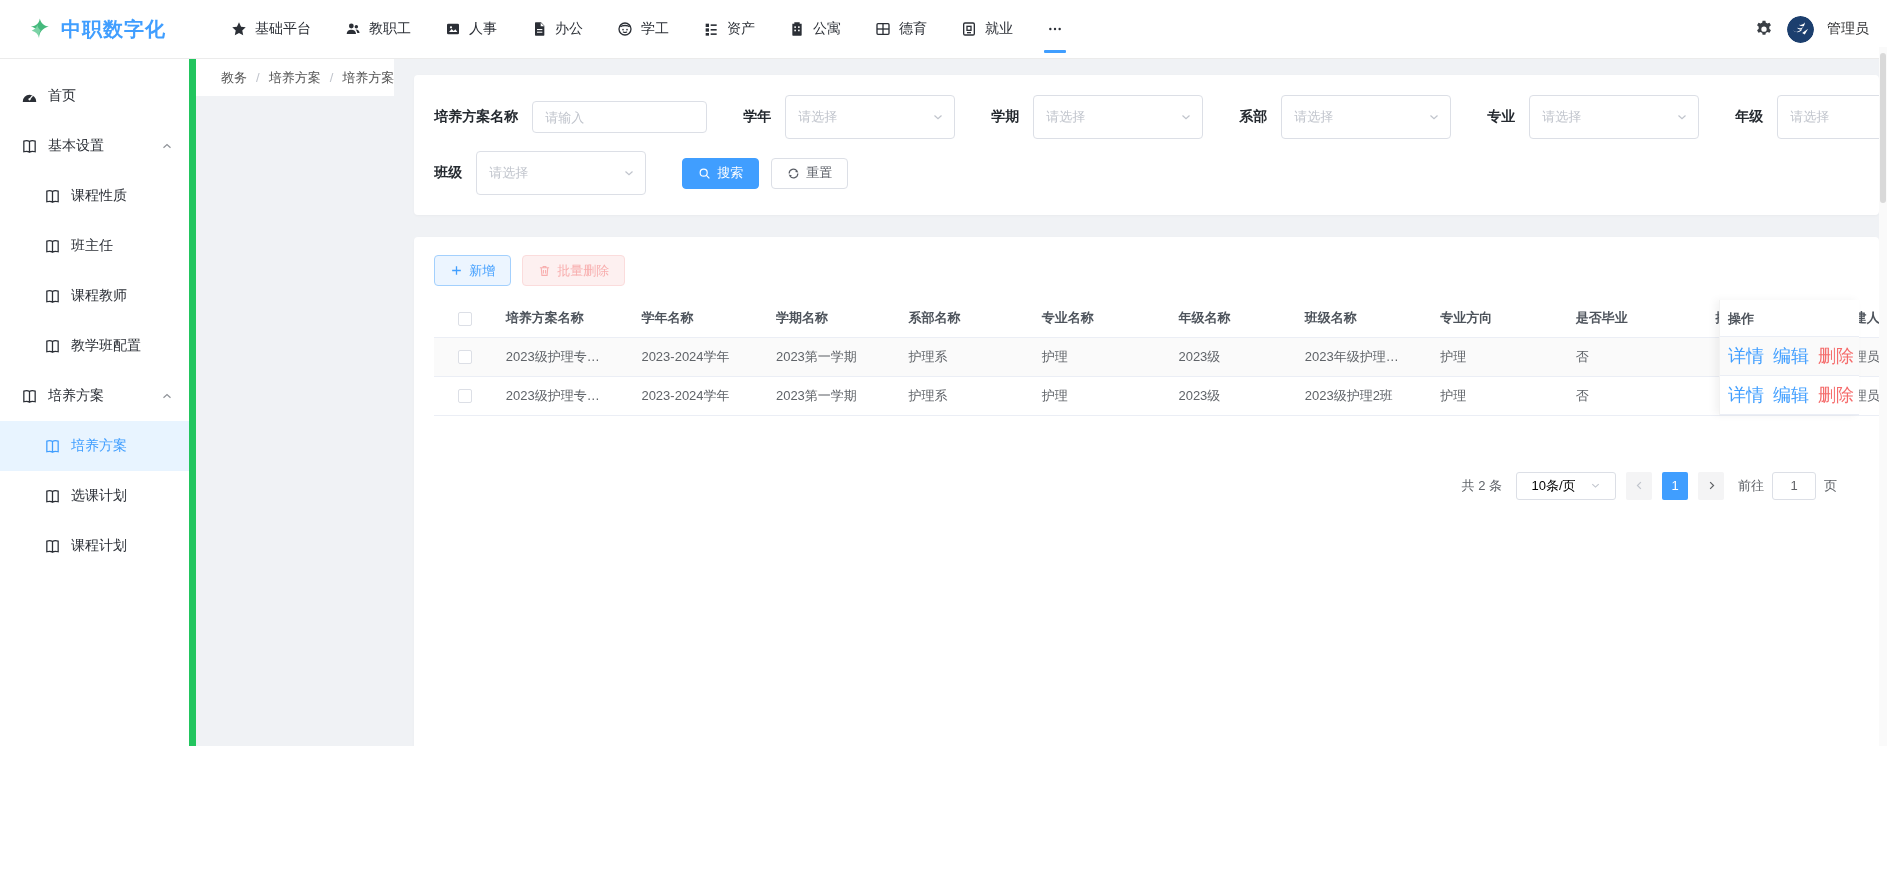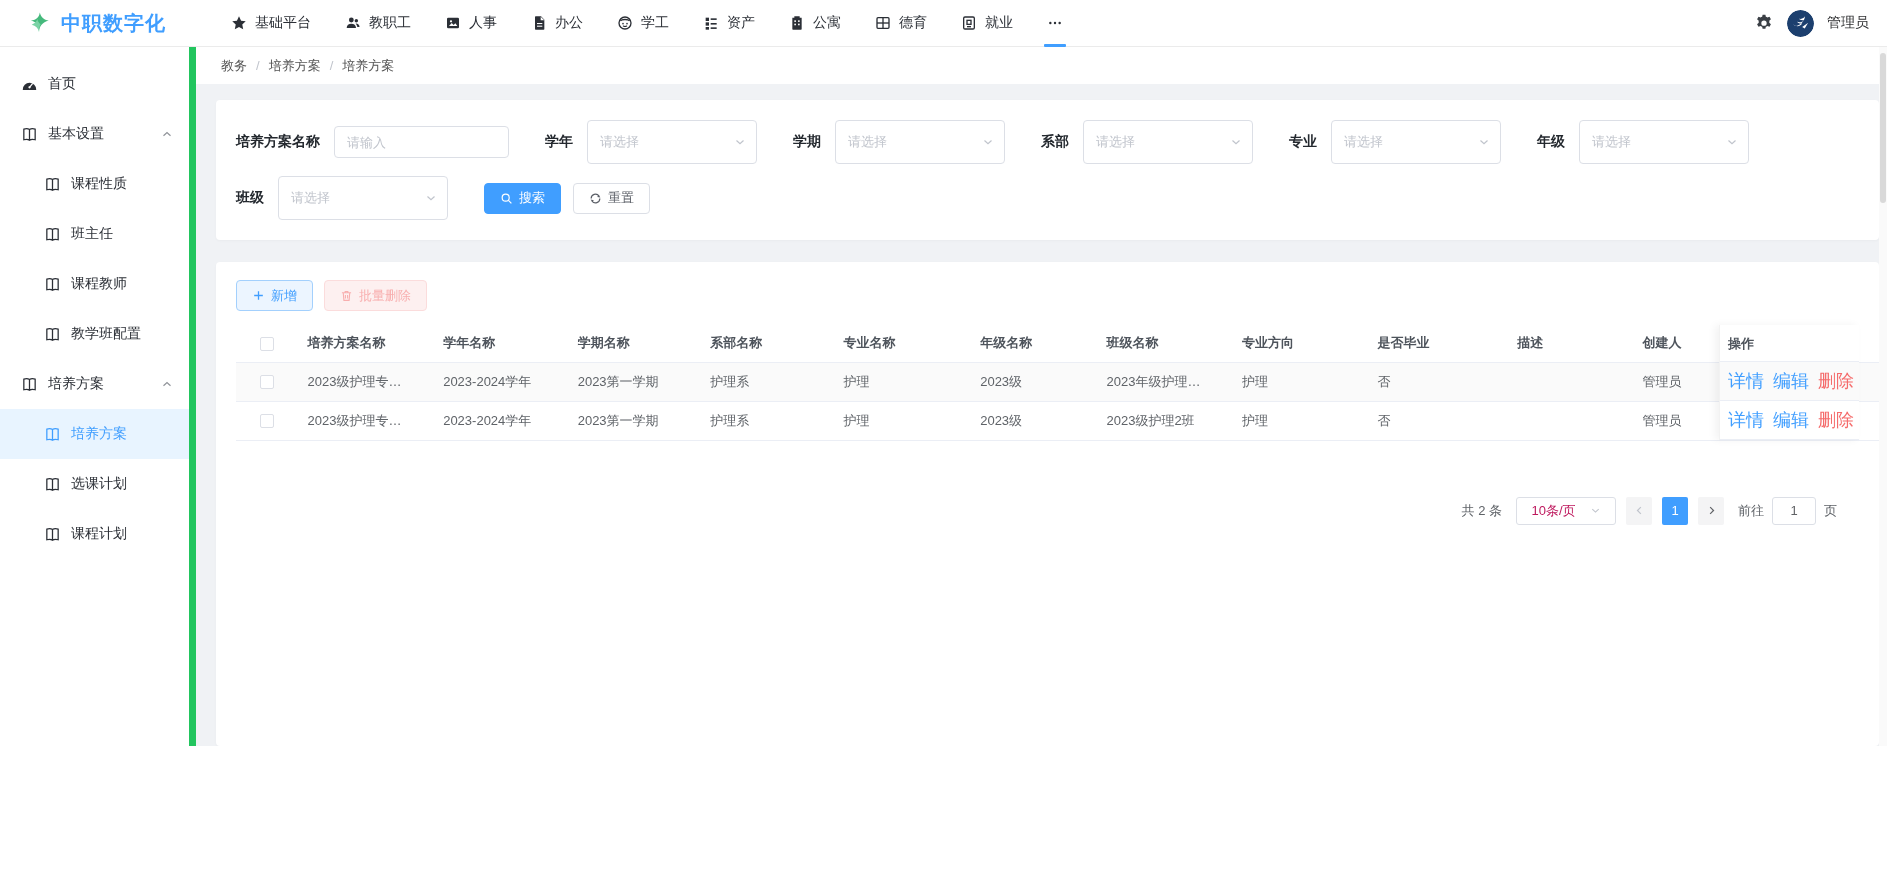--- a/index.html
+++ b/index.html
@@ -1,21 +1,21 @@
 <!DOCTYPE html>
 <html><head>
 <meta charset="utf-8">
 <style>
   * { margin:0; padding:0; box-sizing:border-box; }
   html,body { background:#fff; }
   body { width:1887px; font-family:"Liberation Sans","DejaVu Sans",sans-serif; color:#303133; }
   .app { width:1887px; height:746px; background:#fff; position:relative; overflow:hidden; }
 
   
-  .topbar { height:47px; background:#fff; border-bottom:1px solid #ebebeb; display:flex; align-items:center; padding:0 18px 0 26px; }
+  .topbar { height:59px; background:#fff; border-bottom:1px solid #ebebeb; display:flex; align-items:center; padding:0 18px 0 26px; }
   .brand { display:flex; align-items:center; gap:9px; width:188px; flex:none; }
   .brand-name { font-size:20px; font-weight:bold; color:#409eff; letter-spacing:1px; white-space:nowrap; }
   .topnav { display:flex; align-items:stretch; height:47px; }
   .nav-item { display:flex; align-items:center; gap:8px; padding:0 17px; font-size:14px; color:#2b2f36; cursor:pointer; position:relative; white-space:nowrap; }
   .nav-item svg { width:16px; height:16px; flex:none; }
   .nav-item.active::after { content:""; position:absolute; left:14px; right:14px; bottom:0; height:3px; background:#409eff; border-radius:1px; }
   .topbar-right { margin-left:auto; display:flex; align-items:center; gap:13px; }
   .gear-btn { width:20px; height:20px; cursor:pointer; color:#3a3f45; }
   .avatar { width:27px; height:27px; border-radius:50%; overflow:hidden; flex:none; }
   .user-name { font-size:14px; color:#303133; }
@@ -23,21 +23,21 @@
   
   .body-row { display:flex; height:699px; }
   .sidebar { width:196px; flex:none; background:#fff; border-right:7px solid #22c55e; padding-top:12px; overflow:hidden; }
   .side-item { height:50px; display:flex; align-items:center; padding:0 16px 0 21px; font-size:14px; color:#2b2f36; cursor:pointer; gap:10px; }
   .side-item svg { width:17px; height:17px; flex:none; color:#2b2f36; }
   .side-item .chev { margin-left:auto; width:12px; height:12px; color:#909399; }
   .side-item.sub { padding-left:44px; }
   .side-item.active { background:#e8f4ff; color:#409eff; }
   .side-item.active svg { color:#409eff; }
 
-  .content { flex:1; background:#f0f2f5; display:flex; flex-direction:column; overflow:hidden; }
+  .content { flex:1; background:#f0f2f5; display:flex; flex-direction:row; overflow:hidden; }
   .breadcrumb { height:37px; background:#fff; display:flex; align-items:center; padding-left:25px; font-size:13px; color:#555; gap:9px; }
   .breadcrumb .sep { color:#c0c4cc; }
   .page { flex:1; padding:16px 8px 0 20px; display:flex; flex-direction:column; overflow:hidden; }
 
   .card { background:#fff; border-radius:4px; box-shadow:0 1px 3px rgba(0,0,0,0.03); }
 
   
   .filter-card { padding:20px 20px 20px 20px; }
   .f-row { display:flex; align-items:center; }
   .f-row + .f-row { margin-top:12px; }
@@ -73,21 +73,21 @@
   .op-col { position:absolute; top:0; right:0; width:140px; background:#fff; box-shadow:-4px 0 8px rgba(0,0,0,0.05); border-left:1px solid #f2f2f2; }
   .op-head { height:37px; line-height:37px; font-size:13px; font-weight:bold; color:#4e545c; padding-left:8px; border-bottom:1px solid #ebeef5; }
   .op-row { height:39px; display:flex; align-items:center; gap:9px; padding-left:8px; border-bottom:1px solid #ebeef5; }
   .op-row.stripe { background:#fafafa; }
   .lnk { font-size:18px; color:#409eff; cursor:pointer; text-decoration:none; }
   .lnk.danger { color:#f56c6c; }
 
   
   .pagination { margin-top:56px; display:flex; align-items:center; justify-content:flex-end; gap:10px; padding-right:22px; font-size:13px; color:#5f6368; }
   .pg-total { margin-right:4px; }
-  .pg-size { width:100px; height:28px; border:1px solid #dcdfe6; border-radius:3px; display:flex; align-items:center; justify-content:center; gap:14px; cursor:pointer; color:#be185d; background:#fff; }
+  .pg-size { width:100px; height:28px; border:1px solid #dcdfe6; border-radius:3px; display:flex; align-items:center; justify-content:center; gap:14px; cursor:pointer; color:#000000; background:#fff; }
   .pg-size svg { width:11px; height:11px; color:#c0c4cc; }
   .pg-btn { width:26px; height:28px; border-radius:2px; background:#f4f4f5; display:flex; align-items:center; justify-content:center; cursor:pointer; color:#c0c4cc; }
   .pg-btn svg { width:11px; height:11px; }
   .pg-next { color:#606266; }
   .pg-page { width:26px; height:28px; border-radius:2px; background:#409eff; color:#fff; font-size:13px; display:flex; align-items:center; justify-content:center; cursor:pointer; }
   .pg-goto { display:flex; align-items:center; gap:8px; margin-left:4px; }
   .pg-input { width:44px; height:28px; border:1px solid #dcdfe6; border-radius:3px; text-align:center; font-size:13px; color:#606266; outline:none; font-family:inherit; }
 
   
   .page-scrollbar { position:absolute; right:0; top:47px; bottom:0; width:8px; background:#fafafa; }

